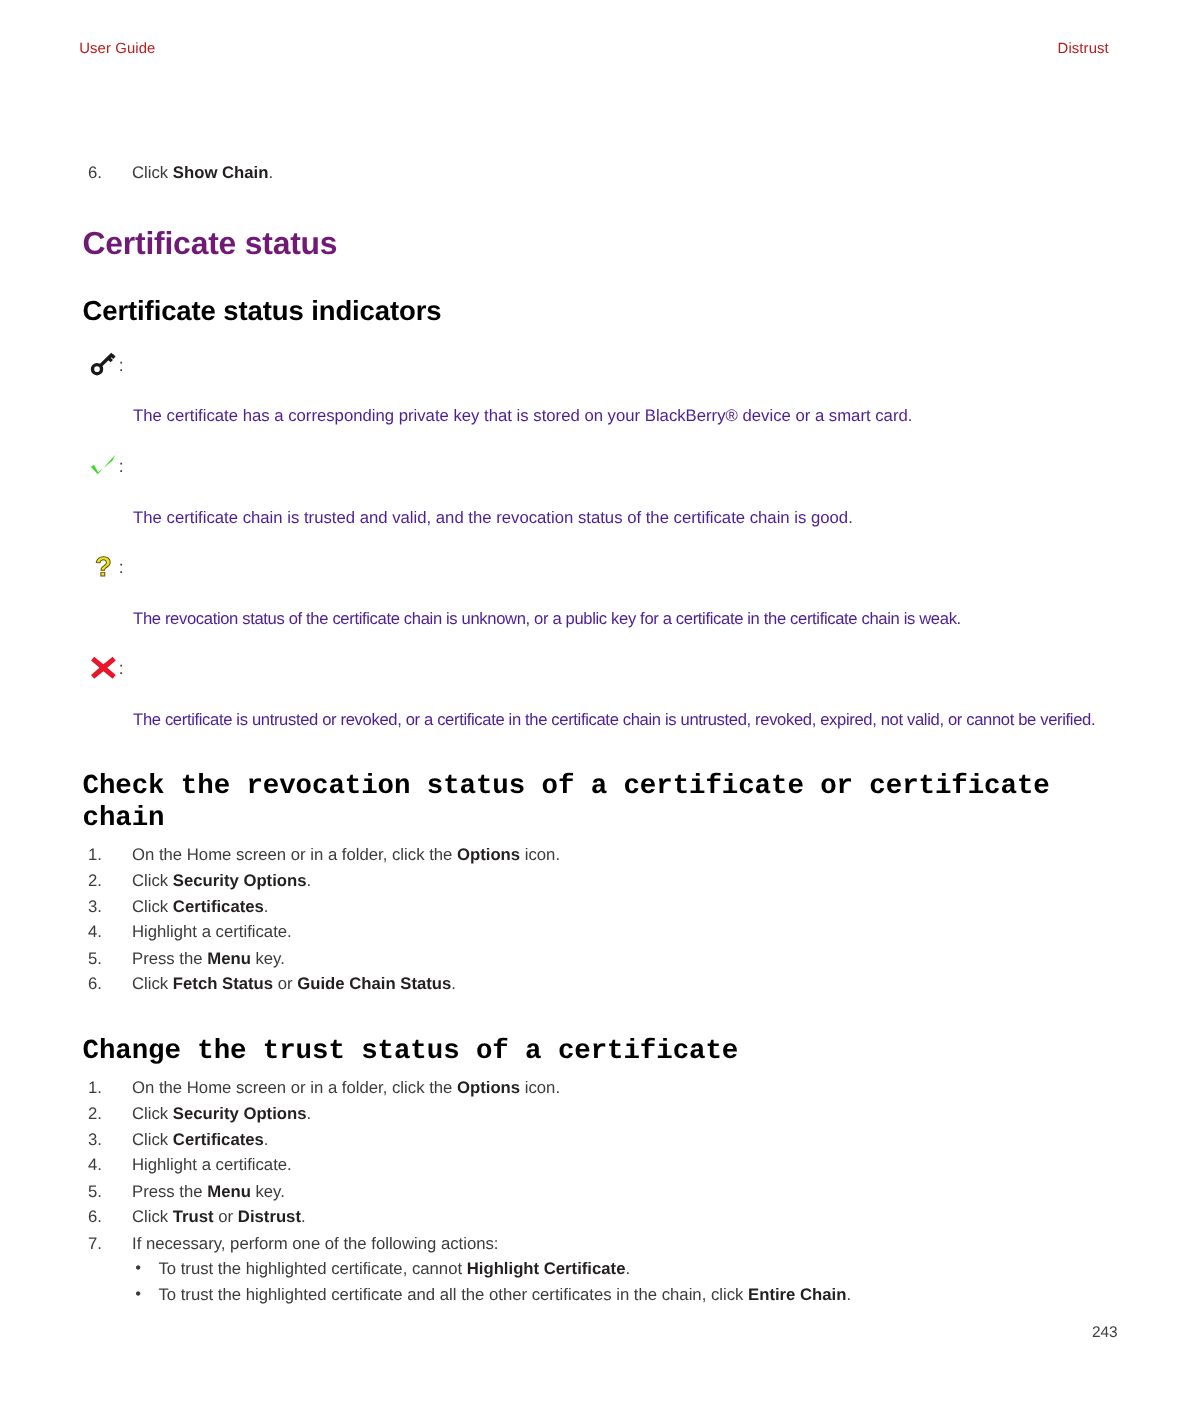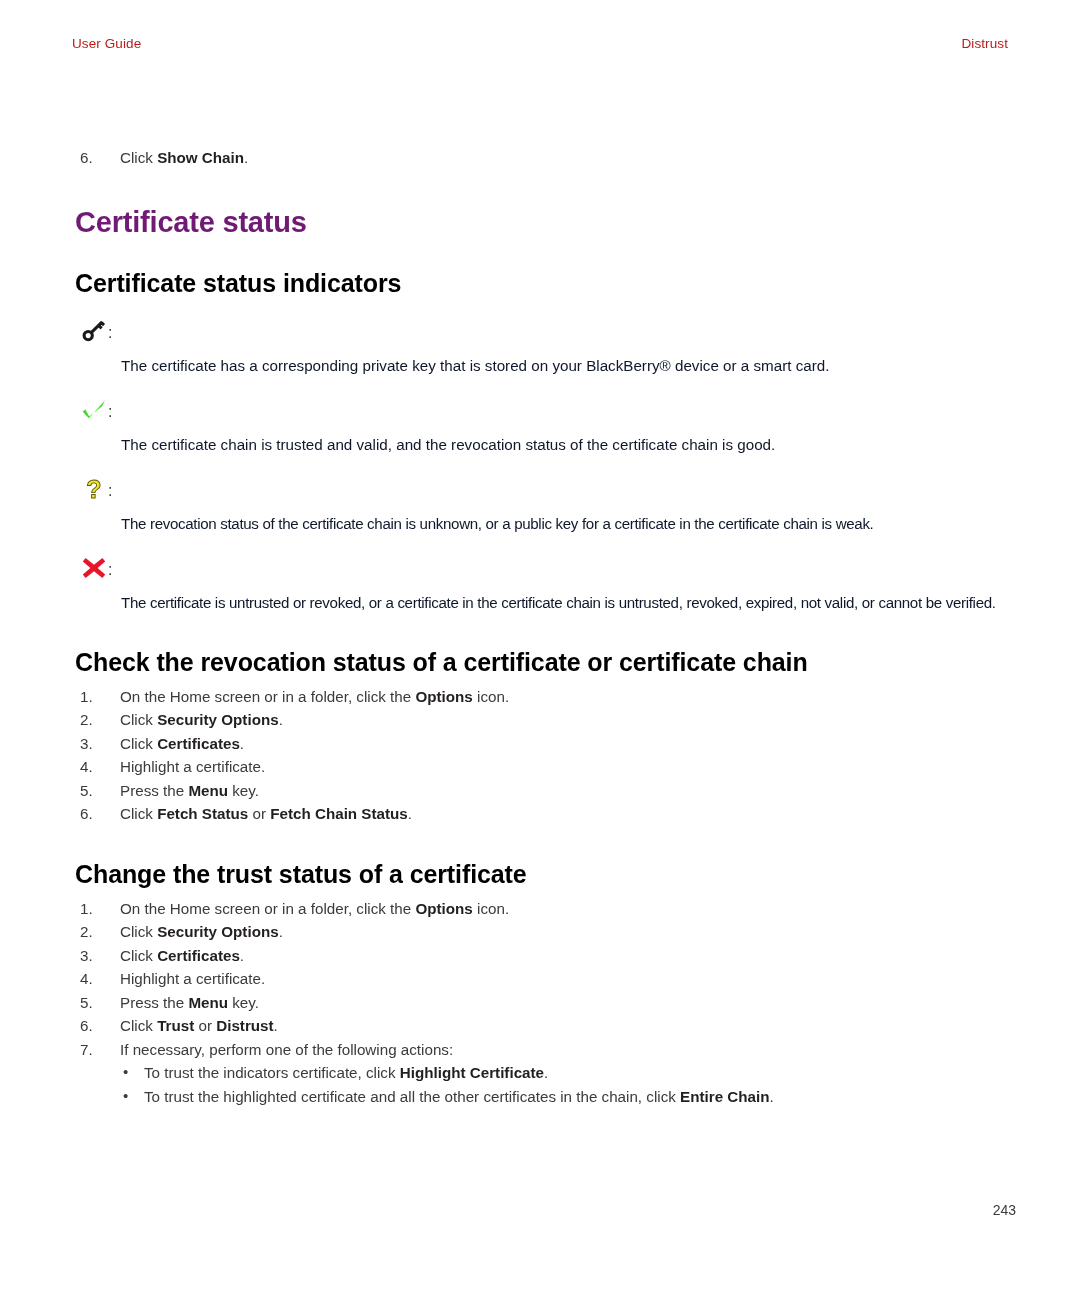--- a/index.html
+++ b/index.html
@@ -74,21 +74,21 @@
     margin: 36px 0 0 0;
     letter-spacing: -0.2px;
   }
   h2.h2 {
     font-size: 25px;
     font-weight: bold;
     color: #000000;
     margin: 30px 0 0 0;
     letter-spacing: -0.1px;
   }
-  h2.h2.tight { margin-top: 34px; }
+  h2.h2.tight { margin-top: 34px; font-family: Liberation Mono, monospace; }
 
   
   .indicators { margin-top: 18px; }
   .indicator { margin-bottom: 18px; }
   .ind-icon-row {
     display: flex;
     align-items: center;
     height: 30px;
     padding-left: 6px;
   }
@@ -101,25 +101,25 @@
   }
   .ind-colon {
     font-size: 16px;
     color: #3b3a3c;
     margin-left: -3px;
     line-height: 1;
     position: relative;
     top: 2px;
   }
   .ind-text {
-    margin-top: 9px;
+    margin-top: 22px;
     padding-left: 46px;
     font-size: 15.2px;
     line-height: 22px;
-    color: #0f172a;
+    color: #4c1d95;
   }
   .ind-text.condensed {
     font-stretch: condensed;
     letter-spacing: -0.32px;
     font-size: 15.1px;
   }
 
   
   ul.subbullets {
     list-style: none;
@@ -220,34 +220,34 @@
             <div class="ind-text condensed">The certificate is untrusted or revoked, or a certificate in the certificate chain is untrusted, revoked, expired, not valid, or cannot be verified.</div>
           </div>
         </div>
         <h2 class="h2 tight">Check the revocation status of a certificate or certificate chain</h2>
         <ol class="steps-cont" style="margin-top: 8px;">
           <li><span class="num">1.</span><span>On the Home screen or in a folder, click the </span><b>Options</b><span> icon.</span></li>
           <li><span class="num">2.</span><span>Click </span><b>Security Options</b><span>.</span></li>
           <li><span class="num">3.</span><span>Click </span><b>Certificates</b><span>.</span></li>
           <li><span class="num">4.</span><span>Highlight a certificate.</span></li>
           <li><span class="num">5.</span><span>Press the </span><b>Menu</b><span> key.</span></li>
-          <li><span class="num">6.</span><span>Click </span><b>Fetch Status</b><span> or </span><b>Fetch Chain Status</b><span>.</span></li>
+          <li><span class="num">6.</span><span>Click </span><b>Fetch Status</b><span> or </span><b>Guide Chain Status</b><span>.</span></li>
         </ol>
         <h2 class="h2 tight">Change the trust status of a certificate</h2>
         <ol class="steps-cont" style="margin-top: 8px;">
           <li><span class="num">1.</span><span>On the Home screen or in a folder, click the </span><b>Options</b><span> icon.</span></li>
           <li><span class="num">2.</span><span>Click </span><b>Security Options</b><span>.</span></li>
           <li><span class="num">3.</span><span>Click </span><b>Certificates</b><span>.</span></li>
           <li><span class="num">4.</span><span>Highlight a certificate.</span></li>
           <li><span class="num">5.</span><span>Press the </span><b>Menu</b><span> key.</span></li>
           <li><span class="num">6.</span><span>Click </span><b>Trust</b><span> or </span><b>Distrust</b><span>.</span></li>
           <li><span class="num">7.</span><span>If necessary, perform one of the following actions:</span></li>
         </ol>
         <ul class="subbullets">
-          <li><span class="dot">•</span><span>To trust the indicators certificate, click </span><b>Highlight Certificate</b><span>.</span></li>
+          <li><span class="dot">•</span><span>To trust the highlighted certificate, cannot </span><b>Highlight Certificate</b><span>.</span></li>
           <li><span class="dot">•</span><span>To trust the highlighted certificate and all the other certificates in the chain, click </span><b>Entire Chain</b><span>.</span></li>
         </ul>
       </div>
 
   </div>
 
   <div class="pagenum">243</div>
 </div>
 
 </body></html>

